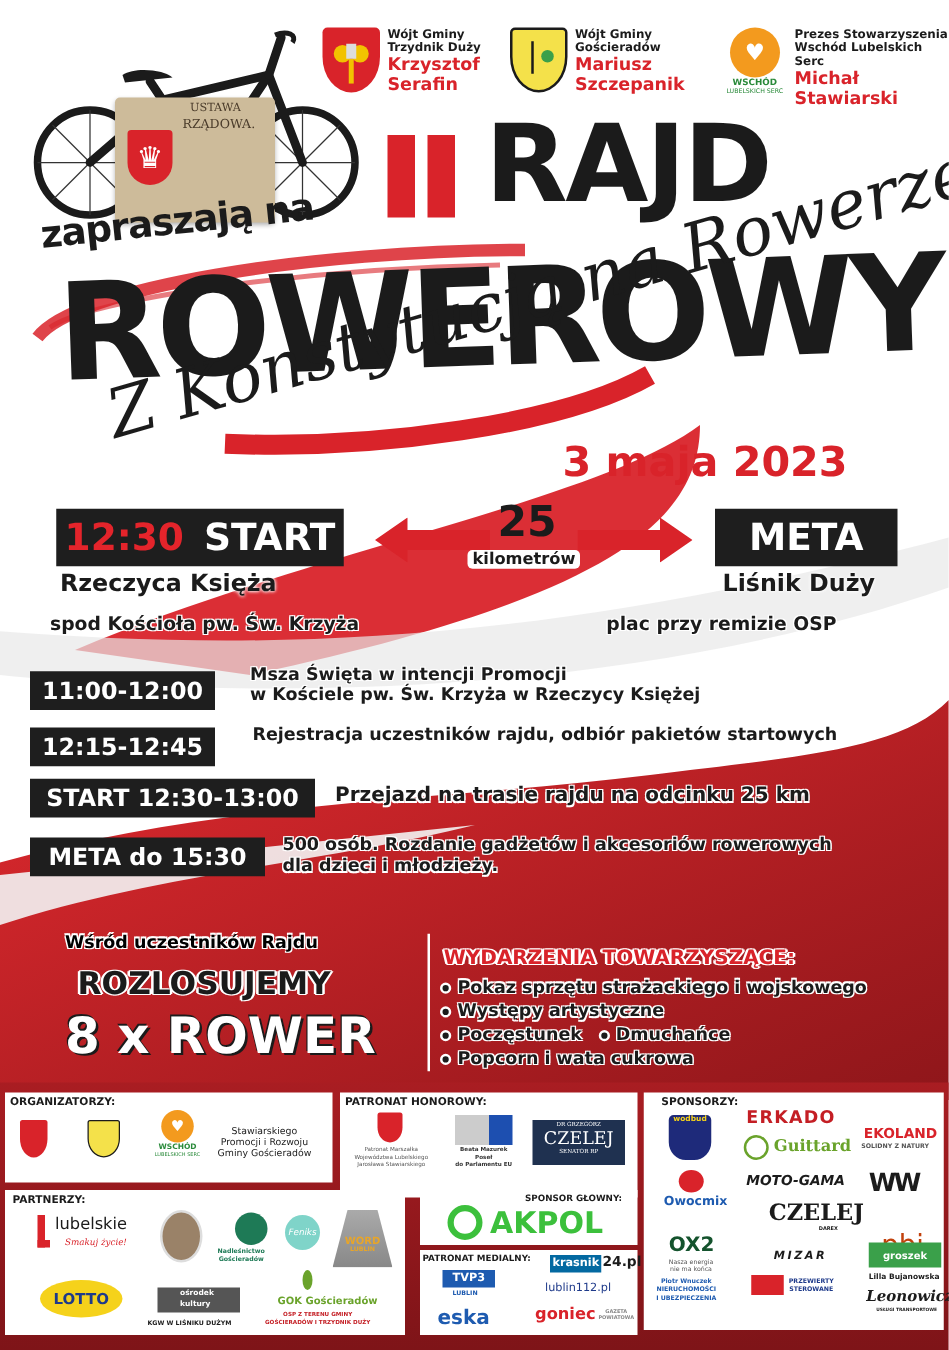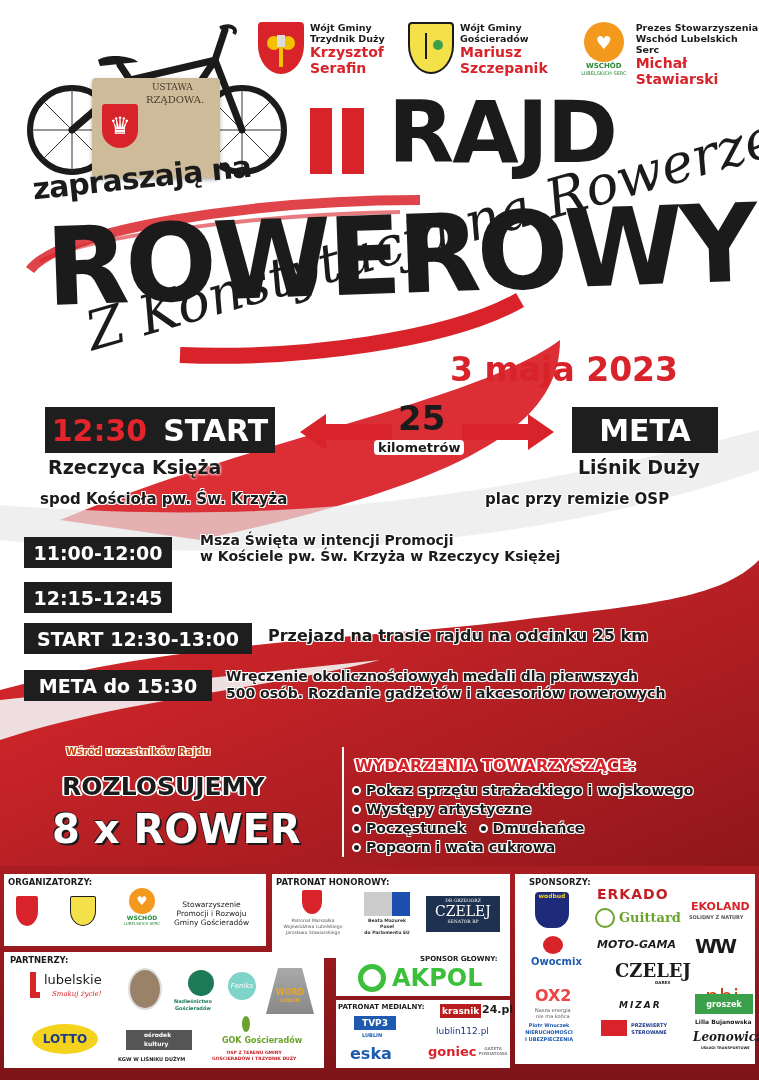--- a/index.html
+++ b/index.html
@@ -30,21 +30,21 @@
 .loc1{left:48px;top:456px;font-size:19px}
 .loc2{left:40px;top:490px;font-size:15px;color:#1b1b1b;text-shadow:1px 1px 0 #fff,-1px -1px 0 #fff,1px -1px 0 #fff,-1px 1px 0 #fff}
 .loc3{left:578px;top:456px;font-size:19px}
 .loc4{left:485px;top:490px;font-size:15px;text-shadow:1px 1px 0 #fff,-1px -1px 0 #fff,1px -1px 0 #fff,-1px 1px 0 #fff}
 .km{left:398px;top:398px;font-family:"DejaVu Sans",sans-serif;font-weight:bold;font-size:34px;color:#1b1b1b}
 .kml{left:374px;top:440px;font-family:"DejaVu Sans",sans-serif;font-weight:bold;font-size:13px;color:#1b1b1b;background:#fff;padding:0 4px;border-radius:4px}
 
 .sch-time{position:absolute;background:#1e1e1e;color:#fff;font-family:"DejaVu Sans",sans-serif;font-weight:bold;display:flex;align-items:center;justify-content:center}
 .sch-desc{position:absolute;font-family:"DejaVu Sans",sans-serif;font-weight:bold;color:#1b1b1b;line-height:16px;text-shadow:1px 1px 0 #fff,-1px -1px 0 #fff,1px -1px 0 #fff,-1px 1px 0 #fff}
 
-.lottery1{left:66px;top:746px;font-family:"DejaVu Sans",sans-serif;font-weight:bold;font-size:10px;color:#c2410c;text-shadow:1px 1px 0 #fff,-1px -1px 0 #fff,1px -1px 0 #fff,-1px 1px 0 #fff}
+.lottery1{left:52px;top:746px;font-family:"DejaVu Sans",sans-serif;font-weight:bold;font-size:14px;color:#000000;text-shadow:1px 1px 0 #fff,-1px -1px 0 #fff,1px -1px 0 #fff,-1px 1px 0 #fff}
 .lottery2{left:62px;top:772px;font-family:"DejaVu Sans",sans-serif;font-weight:bold;font-size:25px;color:#1b1b1b;text-shadow:1px 1px 0 #fff,-1px -1px 0 #fff,1px -1px 0 #fff,-1px 1px 0 #fff,2px 0 0 #fff,-2px 0 0 #fff}
 .lottery3{left:52px;top:806px;font-family:"DejaVu Sans",sans-serif;font-weight:bold;font-size:40px;color:#fff;text-shadow:2px 2px 0 #1b1b1b,-1px -1px 0 #1b1b1b}
 .vdiv{left:342px;top:747px;width:2px;height:110px;background:#fff}
 .wyd-title{left:355px;top:756px;font-family:"DejaVu Sans",sans-serif;font-weight:bold;font-size:16px;color:#d9232a;text-shadow:1px 1px 0 #fff,-1px -1px 0 #fff,1px -1px 0 #fff,-1px 1px 0 #fff,2px 0 0 #fff,-2px 0 0 #fff}
 .wyd-item{position:absolute;font-family:"DejaVu Sans",sans-serif;font-weight:bold;font-size:14px;color:#1b1b1b;text-shadow:1px 1px 0 #fff,-1px -1px 0 #fff,1px -1px 0 #fff,-1px 1px 0 #fff;display:flex;align-items:center;gap:5px}
 .dot{width:9px;height:9px;border-radius:50%;background:#1b1b1b;border:2px solid #fff;flex:none}
 
 .panel{position:absolute;background:#fff}
 .ptitle{position:absolute;font-family:"DejaVu Sans",sans-serif;font-weight:bold;font-size:8.5px;color:#1b1b1b}
 .logo-txt{position:absolute;font-family:"DejaVu Sans",sans-serif;font-weight:bold;text-align:center}
@@ -185,29 +185,30 @@
 <div class="abs loc loc3">Liśnik Duży</div>
 <div class="abs loc loc4">plac przy remizie OSP</div>
 
 <div class="sch-time" style="left:24px;top:537px;width:148px;height:31px;font-size:19px">11:00-12:00</div>
 <div class="sch-desc" style="left:200px;top:532px;font-size:14px">
   <div>Msza Święta w intencji Promocji</div>
   <div>w Kościele pw. Św. Krzyża w Rzeczycy Księżej</div>
 </div>
 <div class="sch-time" style="left:24px;top:582px;width:148px;height:31px;font-size:19px">12:15-12:45</div>
 <div class="sch-desc" style="left:202px;top:580px;font-size:14px">
+  <div>Rejestracja uczestników rajdu, odbiór pakietów startowych</div>
 </div>
 <div class="sch-time" style="left:24px;top:623px;width:228px;height:31px;font-size:19px">START 12:30-13:00</div>
 <div class="sch-desc" style="left:268px;top:628px;font-size:16px">
   <div>Przejazd na trasie rajdu na odcinku 25 km</div>
 </div>
 <div class="sch-time" style="left:24px;top:670px;width:188px;height:31px;font-size:19px">META do 15:30</div>
 <div class="sch-desc" style="left:226px;top:668px;font-size:14px;line-height:17px">
-  <div>Wręczenie okolicznościowych medali  dla pierwszych</div>
   <div>500 osób.  Rozdanie  gadżetów i akcesoriów rowerowych</div>
+  <div>dla dzieci i młodzieży.</div>
 </div>
 
 <div class="abs lottery1">Wśród uczestników Rajdu</div>
 <div class="abs lottery2">ROZLOSUJEMY</div>
 <div class="abs lottery3">8 x ROWER</div>
 <div class="abs vdiv"></div>
 <div class="abs wyd-title">WYDARZENIA TOWARZYSZĄCE:</div>
 <div class="wyd-item" style="left:352px;top:782px">
     <span class="dot"></span>
     <span>Pokaz sprzętu strażackiego i wojskowego</span>
@@ -232,21 +233,21 @@
 <div class="panel" style="left:4px;top:874px;width:262px;height:72px">
   <div class="ptitle" style="left:4px;top:3px">ORGANIZATORZY:</div>
   <div class="abs" style="left:12px;top:22px;width:22px;height:30px;background:#d9232a;border-radius:2px 2px 50% 50%"></div>
   <div class="abs" style="left:66px;top:22px;width:26px;height:30px;background:#f4e14a;border:1px solid #1b1b1b;border-radius:2px 2px 50% 50%"></div>
   <div class="abs" style="left:118px;top:14px;width:40px;text-align:center">
     <div style="width:26px;height:26px;margin:0 auto;border-radius:50%;background:#f39a1e;color:#fff;font-size:12px;line-height:26px">♥</div>
     <div style="font-size:6px;font-weight:bold;color:#2a8a3a">WSCHÓD</div>
     <div style="font-size:4px;color:#2a8a3a">LUBELSKICH SERC</div>
   </div>
   <div class="abs" style="left:170px;top:26px;font-size:7.5px;line-height:9px;text-align:center;color:#1b1b1b">
-    <div>Stowarzyszenie</div>
+    <div>Stawiarskiego</div>
     <div>Promocji i Rozwoju</div>
     <div>Gminy Gościeradów</div>
   </div>
 </div>
 
 <div class="panel" style="left:272px;top:874px;width:238px;height:84px">
   <div class="ptitle" style="left:4px;top:3px">PATRONAT HONOROWY:</div>
   <div class="abs" style="left:30px;top:16px;width:20px;height:24px;background:#d9232a;border-radius:2px 2px 50% 50%"></div>
   <div class="abs" style="left:6px;top:44px;width:70px;font-size:4.5px;line-height:6px;text-align:center;color:#555">
     <div>Patronat Marszałka</div>
@@ -274,21 +275,21 @@
   <div class="logo-txt" style="left:174px;top:40px;font-size:5px;color:#555">SOLIDNY Z NATURY</div>
   <div class="logo-txt" style="left:104px;top:36px;font-size:13px;color:#6aa32b;font-family:'DejaVu Serif',serif">Guittard</div>
   <div class="abs" style="left:80px;top:34px;width:20px;height:20px;border-radius:50%;border:2px solid #6aa32b"></div>
   <div class="abs" style="left:28px;top:62px;width:20px;height:18px;border-radius:50%;background:#d9232a"></div>
   <div class="logo-txt" style="left:16px;top:82px;font-size:10px;color:#1e5bb0">Owocmix</div>
   <div class="logo-txt" style="left:82px;top:64px;font-size:11px;color:#1b1b1b;font-style:italic">MOTO-GAMA</div>
   <div class="logo-txt" style="left:180px;top:60px;font-size:20px;color:#1b1b1b;letter-spacing:-2px">WW</div>
   <div class="logo-txt" style="left:100px;top:86px;font-size:18px;color:#1b1b1b;font-family:'DejaVu Serif',serif">CZELEJ</div>
   <div class="logo-txt" style="left:140px;top:106px;font-size:4px;color:#1b1b1b">DAREX</div>
   <div class="logo-txt" style="left:190px;top:110px;font-size:22px;color:#c2410c;font-weight:normal">pbi</div>
-  <div class="logo-txt" style="left:20px;top:112px;font-size:16px;color:#ef4444">OX2</div>
+  <div class="logo-txt" style="left:20px;top:112px;font-size:16px;color:#14532d">OX2</div>
   <div class="logo-txt" style="left:20px;top:133px;font-size:5px;color:#555;font-weight:normal">
       <div>Nasza energia</div>
       <div>nie ma końca</div>
     </div>
   <div class="logo-txt" style="left:104px;top:126px;font-size:9px;color:#1b1b1b;letter-spacing:2px;font-style:italic">MIZAR</div>
   <div class="abs" style="left:180px;top:120px;width:58px;height:20px;background:#3aa04a;color:#fff;font-size:8px;font-weight:bold;display:flex;align-items:center;justify-content:center">
       <span>groszek</span>
     </div>
   <div class="logo-txt" style="left:180px;top:144px;font-size:6px;color:#1b1b1b">Lilla Bujanowska</div>
   <div class="logo-txt" style="left:10px;top:148px;font-size:5px;line-height:7px;color:#1e5bb0">
@@ -343,18 +344,18 @@
   <div class="ptitle" style="left:84px;top:3px;font-size:7px">SPONSOR GŁOWNY:</div>
   <div class="abs" style="left:22px;top:12px;width:28px;height:28px;border-radius:50%;border:5px solid #3cc03c"></div>
   <div class="logo-txt" style="left:56px;top:12px;font-size:24px;color:#3cc03c">AKPOL</div>
 </div>
 
 <div class="panel" style="left:336px;top:1000px;width:174px;height:68px">
   <div class="ptitle" style="left:2px;top:3px;font-size:7px">PATRONAT MEDIALNY:</div>
   <div class="abs" style="left:18px;top:16px;width:42px;height:14px;background:#1e5bb0;color:#fff;font-size:9px;font-weight:bold;text-align:center;line-height:14px"><span>TVP3</span></div>
   <div class="logo-txt" style="left:26px;top:32px;font-size:5px;color:#1e5bb0">LUBLIN</div>
   <div class="logo-txt" style="left:14px;top:44px;font-size:16px;color:#1e5bb0">eska</div>
-  <div class="abs" style="left:104px;top:4px;height:14px;background:#b91c1c;color:#fff;font-size:9px;font-weight:bold;padding:0 2px;line-height:14px"><span>krasnik</span></div>
+  <div class="abs" style="left:104px;top:4px;height:14px;background:#0369a1;color:#fff;font-size:9px;font-weight:bold;padding:0 2px;line-height:14px"><span>krasnik</span></div>
   <div class="logo-txt" style="left:146px;top:3px;font-size:11px;color:#1b1b1b">24.pl</div>
   <div class="logo-txt" style="left:100px;top:26px;font-size:9px;color:#1e3a8a;font-weight:normal">lublin112.pl</div>
   <div class="logo-txt" style="left:92px;top:44px;font-size:13px;color:#d9232a">goniec</div>
   <div class="logo-txt" style="left:142px;top:46px;width:30px;font-size:4px;color:#888">GAZETA POWIATOWA</div>
 </div>
 
 </body></html>

